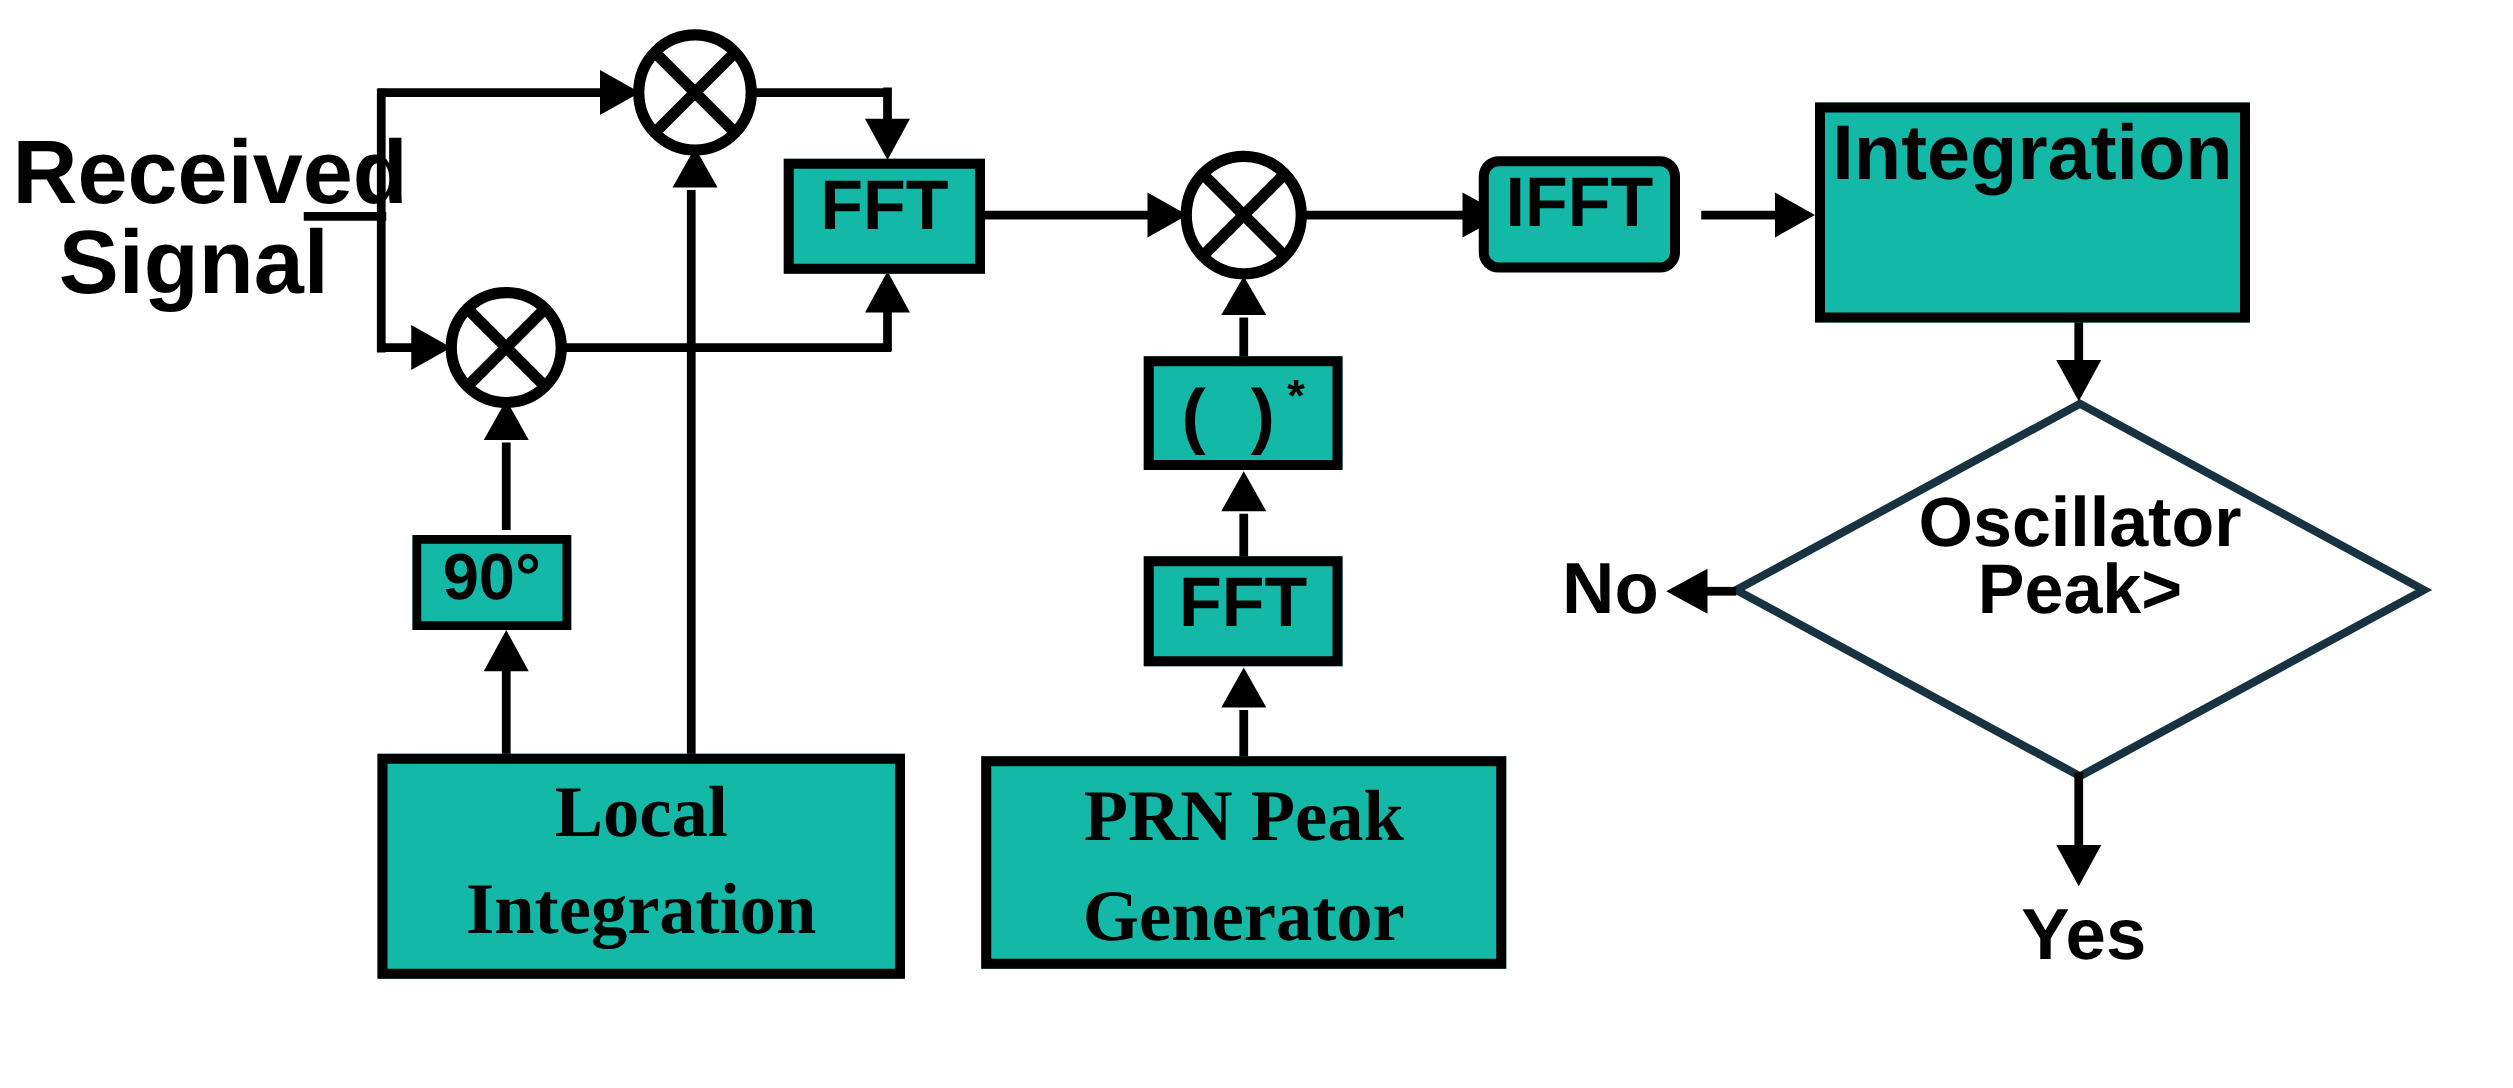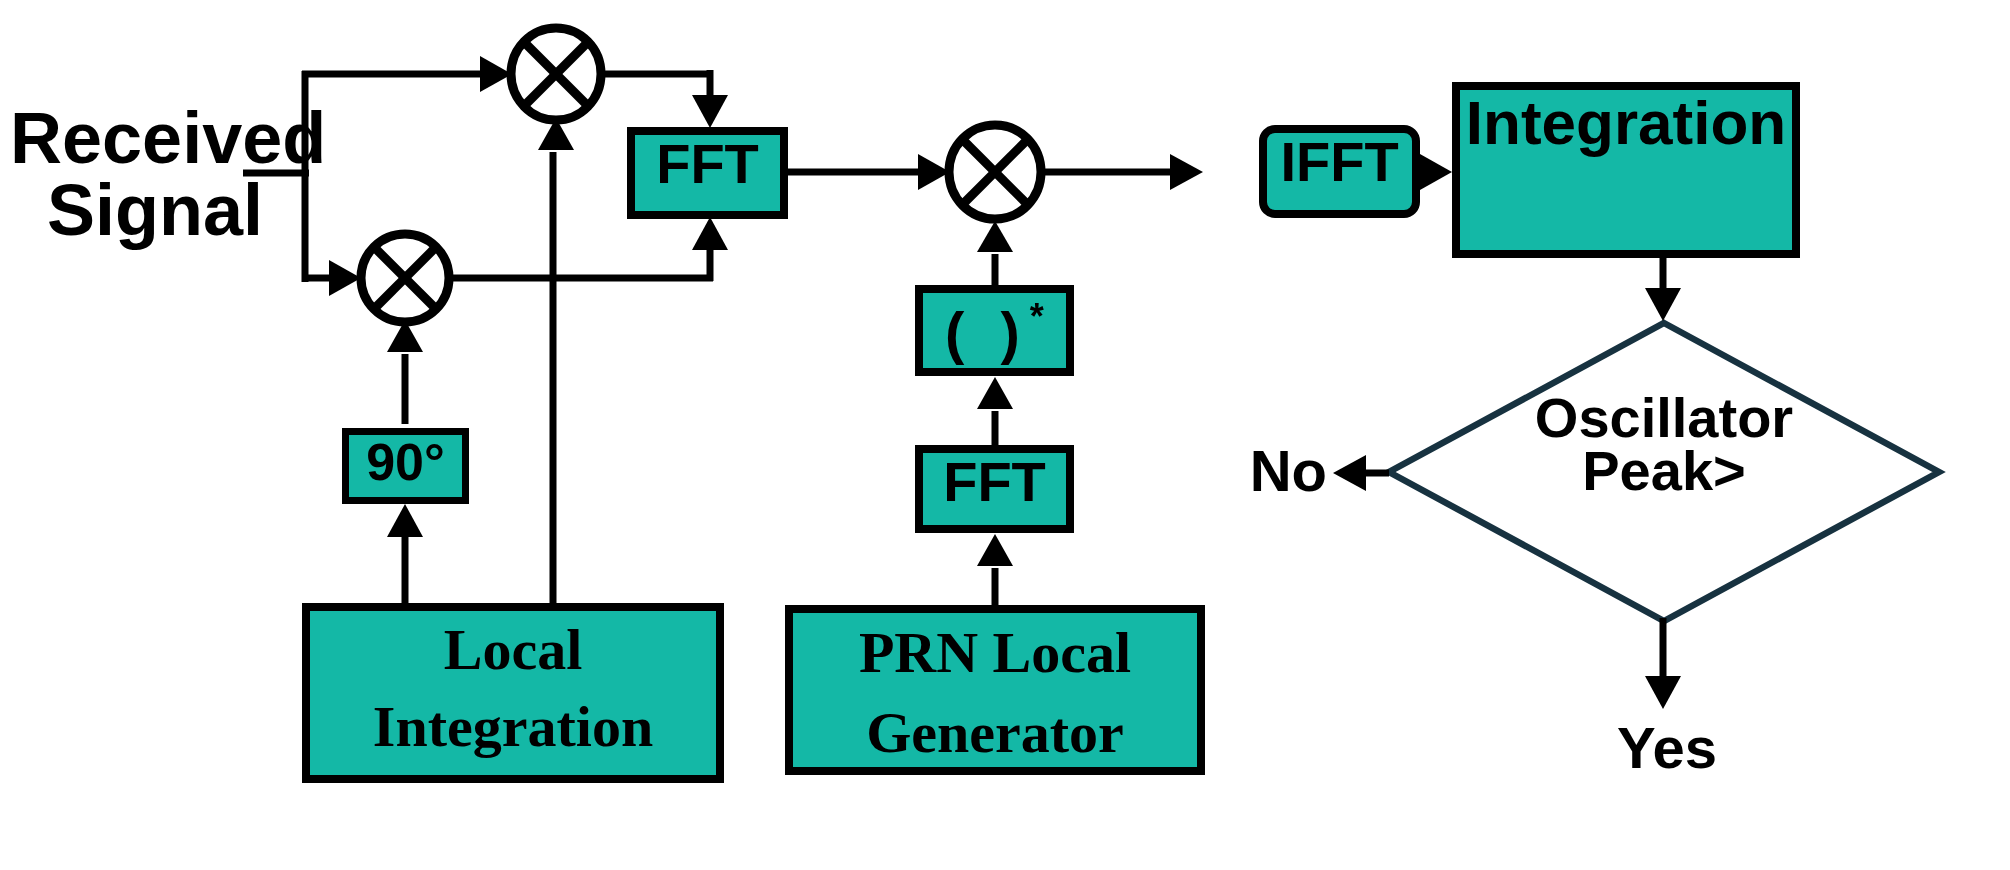--- a/index.html
+++ b/index.html
@@ -100,46 +100,46 @@
 
   <div class="lbl received" style="left:10px;top:102px;width:290px;">
     <div>Received</div>
     <div>Signal</div>
   </div>
 
   <div class="box fs-fft" style="left:627px;top:127px;width:161px;height:92px;">
     <span>FFT</span>
   </div>
 
-  <div class="box fs-90" style="left:342px;top:428px;width:127px;height:76px;border-width:7px;">
+  <div class="box fs-90" style="left:330px;top:428px;width:127px;height:76px;border-width:7px;">
     <span>90°</span>
   </div>
 
   <div class="box two-line" style="left:302px;top:603px;width:422px;height:180px;">
     <div>Local</div>
     <div>Integration</div>
   </div>
 
   <div class="box" style="left:915px;top:285px;width:159px;height:91px;">
     <div class="conj-row">
       <span class="conj-base">( )</span>
       <span class="conj-sup">*</span>
     </div>
   </div>
 
   <div class="box fs-fft" style="left:915px;top:445px;width:159px;height:88px;">
     <span>FFT</span>
   </div>
 
   <div class="box two-line" style="left:785px;top:605px;width:420px;height:170px;line-height:80px;">
-    <div>PRN Local</div>
+    <div>PRN Peak</div>
     <div>Generator</div>
   </div>
 
-  <div class="box fs-ifft" style="left:1259px;top:125px;width:161px;height:93px;border-radius:16px;">
+  <div class="box fs-ifft" style="left:1183px;top:125px;width:161px;height:93px;border-radius:16px;">
     <span>IFFT</span>
   </div>
 
   <div class="box fs-int" style="left:1452px;top:82px;width:348px;height:176px;">
     <span>Integration</span>
   </div>
 
   <div class="decision-text">
     <div>Oscillator</div>
     <div>Peak&gt;</div>

